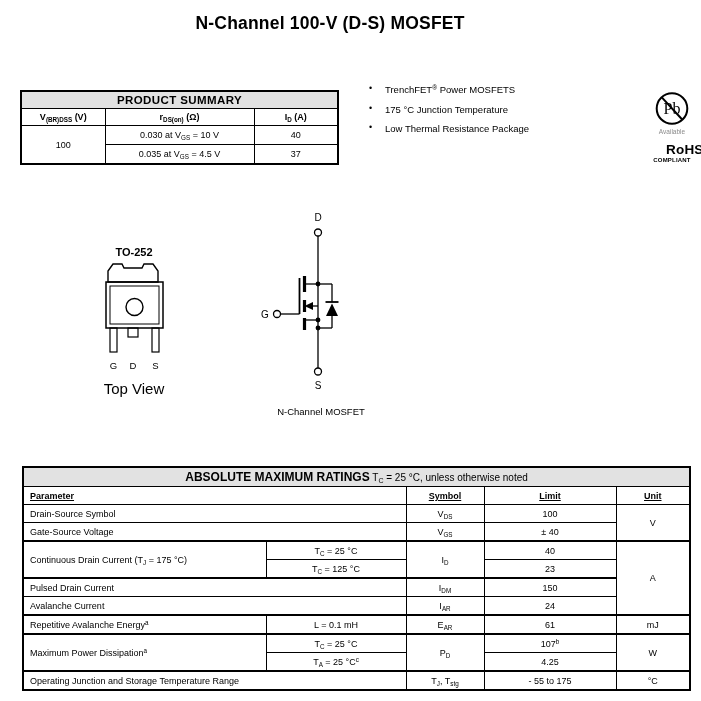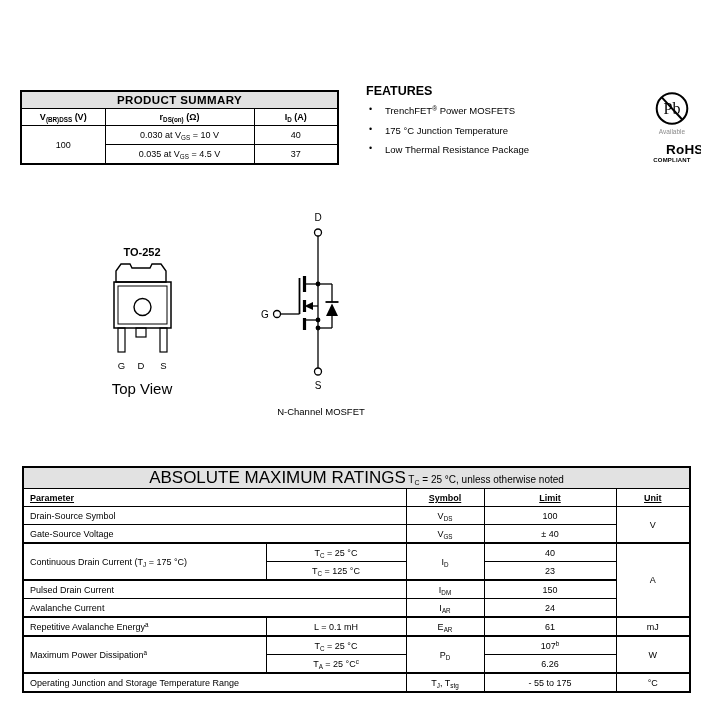--- a/index.html
+++ b/index.html
@@ -31,44 +31,45 @@
   .features li { position:relative; font-size:9.5px; padding-left:19px; margin:0 0 8.5px 0; }
   .features .bullet { position:absolute; left:3px; top:-1px; font-size:9px; }
 
   
   .compliance { position:absolute; left:643px; top:90px; width:58px; text-align:center; }
   .available { font-size:6.5px; color:var(--muted); margin-top:0px; }
   .rohs { font-weight:bold; font-size:13.5px; margin-top:7px; letter-spacing:0.2px;margin-left:23px; }
   .compliant { font-weight:bold; font-size:6px; letter-spacing:0.2px; }
 
   
-  .pkg { position:absolute; left:102px; top:246px; width:80px; text-align:center; }
+  .pkg { position:absolute; left:94px; top:246px; width:80px; text-align:center; }
   .pkg-label { font-weight:bold; font-size:11px; margin-bottom:4px; }
   .pkg-caption { font-size:15px; margin-top:6px; }
 
   
   .schem { position:absolute; left:256px; top:208px; width:130px; text-align:center; }
   .schem-caption { font-size:9.5px; margin-top:8px; white-space:nowrap;text-align:center; }
 
   
   .amr { position:absolute; left:22px; top:466px; width:667px; border:2px solid #000; }
   .amr th,.amr td { border:1px solid #000; font-size:9px; padding:0 3px;
                     height:17px; text-align:center; }
   .amr .band { height:18px; }
-  .amr .band-title { font-size:17px; font-weight:normal; }
+  .amr .band-title { font-size:12px; font-weight:bold; }
   .amr .band-note { font-size:10px; font-weight:normal; }
   .amr .hdr th { font-weight:bold;text-decoration:underline; }
   .amr .left, .amr .param { text-align:left; padding-left:6px; }
   .amr tr.grp > td { border-top:2px solid #000; }
 </style>
 </head>
 <body>
 
 <div class="page">
 
+  <div class="title">N-Channel 100-V (D-S) MOSFET</div>
 
   <table class="ps">
     <colgroup>
         <col style="width:84px">
         <col style="width:149px">
         <col style="width:84px">
       </colgroup>
     <tbody>
       <tr>
           <th colspan="3" class="band">PRODUCT SUMMARY</th>
@@ -84,21 +85,20 @@
         <td>40</td>
       </tr>
       <tr>
         <td>0.035 at V<sub>GS</sub> = 4.5 V</td>
         <td>37</td>
       </tr>
     </tbody>
   </table>
 
   <div class="features">
-    <div class="features-title">FEATURES</div>
     <ul>
       <li><span class="bullet">•</span><span>TrenchFET<sup>®</sup> Power MOSFETS</span></li>
       <li><span class="bullet">•</span><span>175 °C Junction Temperature</span></li>
       <li><span class="bullet">•</span><span>Low Thermal Resistance Package</span></li>
     </ul>
   </div>
 
   <div class="compliance">
     <svg width="40" height="38" viewBox="0 0 40 38" style="display:block;margin:0 auto;">
       <circle cx="20" cy="18.5" r="15.3" fill="none" stroke="#000" stroke-width="2"></circle>
@@ -221,21 +221,21 @@
       </tr>
       <tr class="grp">
         <td rowspan="2" class="param">Maximum Power Dissipation<sup>a</sup></td>
         <td>T<sub>C</sub> = 25 °C</td>
         <td rowspan="2">P<sub>D</sub></td>
         <td>107<sup>b</sup></td>
         <td rowspan="2">W</td>
       </tr>
       <tr>
         <td>T<sub>A</sub> = 25 °C<sup>c</sup></td>
-        <td>6.26</td>
+        <td>4.25</td>
       </tr>
       <tr class="grp">
         <td colspan="2" class="param">Operating Junction and Storage Temperature Range</td>
         <td>T<sub>J</sub>, T<sub>stg</sub></td>
         <td>- 55 to 175</td>
         <td>°C</td>
       </tr>
     </tbody>
   </table>
 

